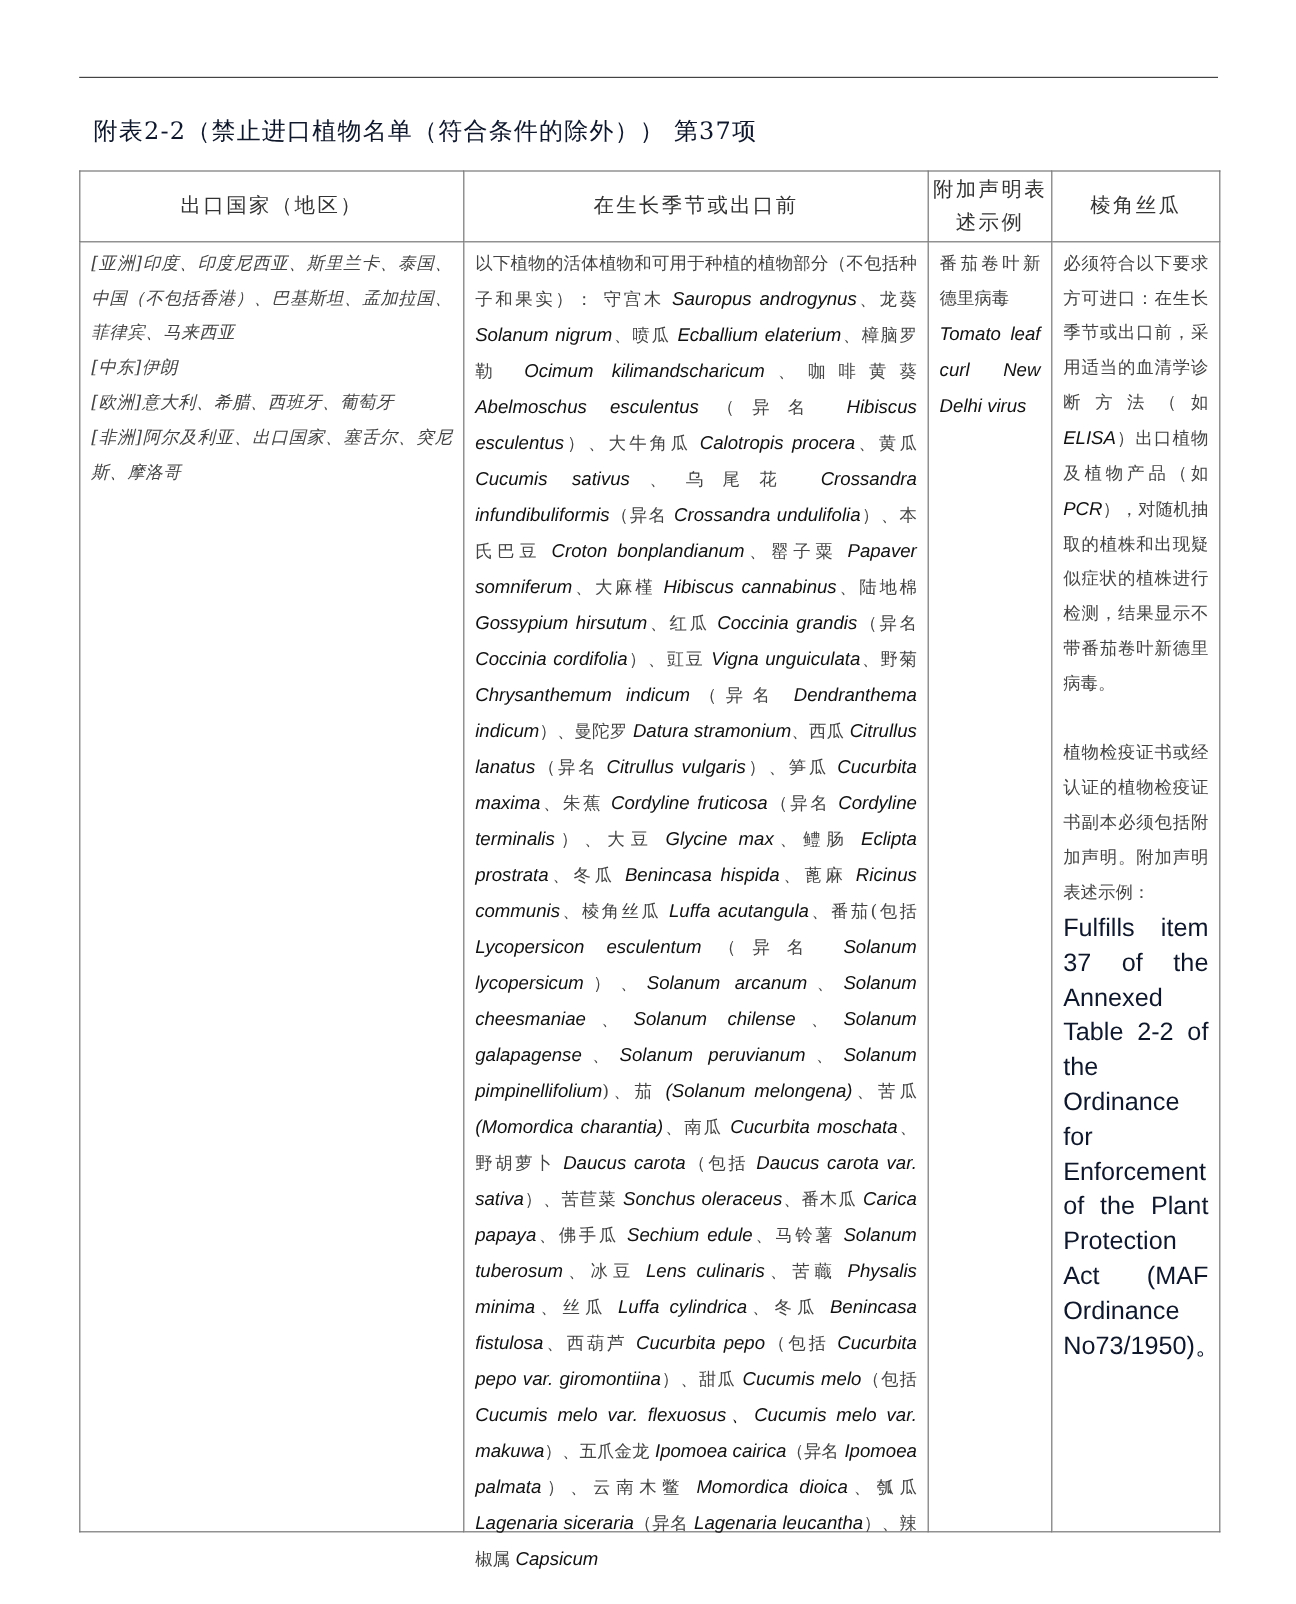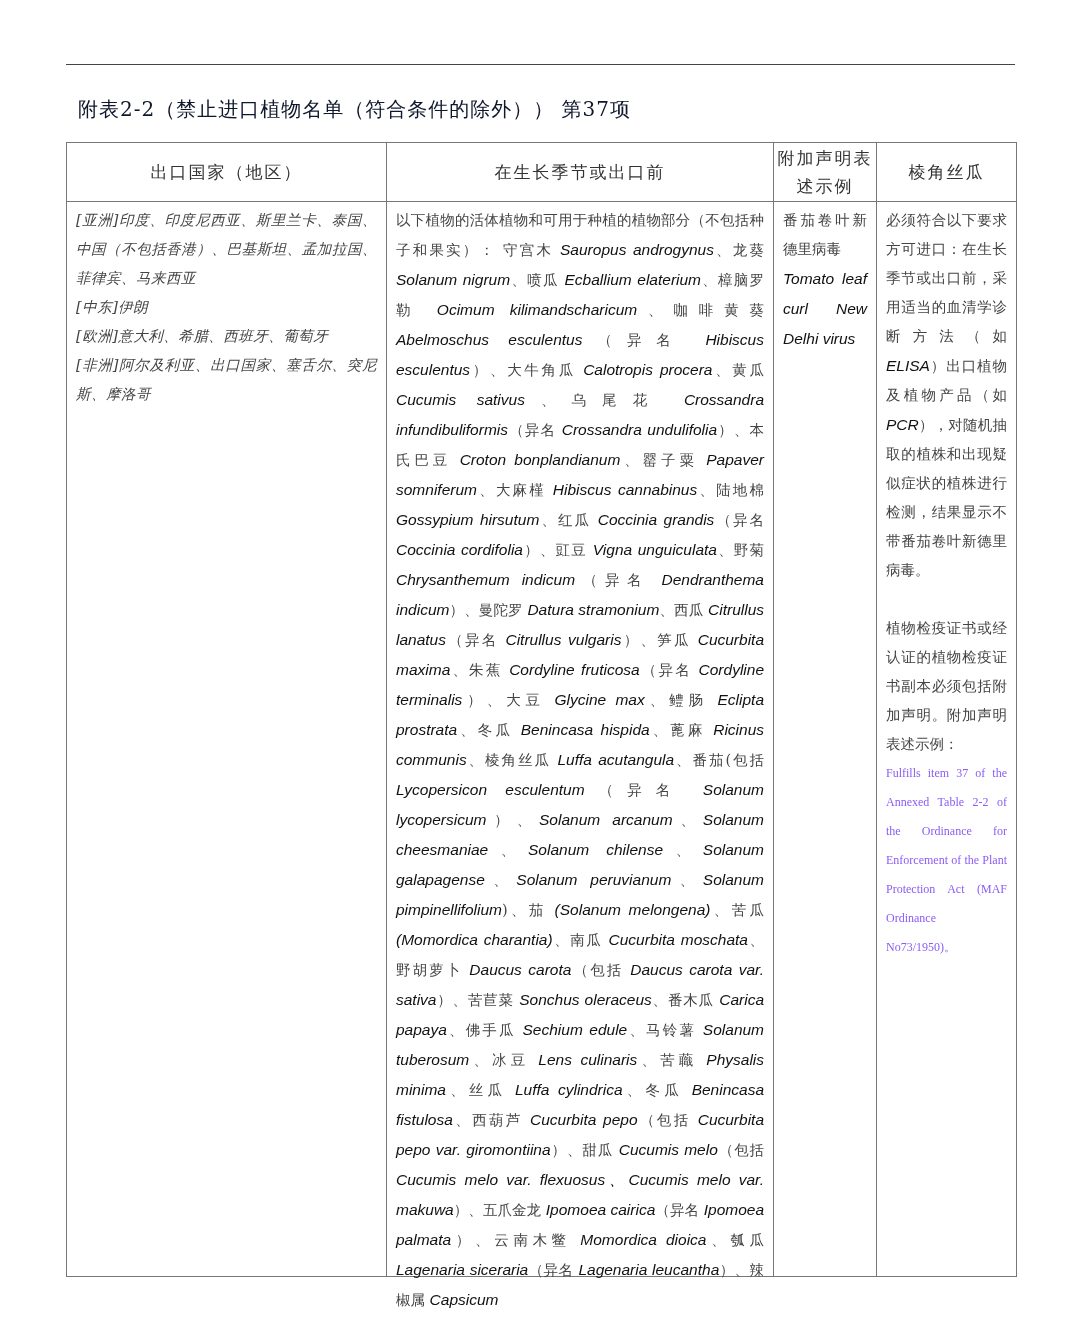--- a/index.html
+++ b/index.html
@@ -6,21 +6,21 @@
   body { width: 1080px; height: 1337px; position: relative; overflow: hidden; color: #222; }
   .top-rule { position: absolute; left: 66px; top: 64px; width: 949px; height: 0; border-top: 1px solid #444; }
   .title { position: absolute; left: 78px; top: 96px; font-family: "DejaVu Serif", serif; font-size: 20px; color: #0f172a; letter-spacing: 1px; white-space: nowrap; }
   table.main { position: absolute; left: 66px; top: 142px; width: 950px; border-collapse: collapse; table-layout: fixed; }
   table.main td, table.main th { border: 1px solid #777; vertical-align: top; padding: 0; }
   th { font-family: "DejaVu Serif", serif; font-weight: normal; font-size: 17px; color: #333; text-align: center; vertical-align: middle !important; height: 58px; letter-spacing: 2px; line-height: 28px; }
   .cell { font-family: "DejaVu Serif", serif; font-size: 14.5px; color: #444; line-height: 29px; padding: 4px 9px 6px 9px; text-align: justify; }
   .c1 { letter-spacing: 0.5px; font-style: italic; }
   .c2 { height: 1064px; }
   .c2 i, .c3 i, .c4 i { font-family: "Liberation Sans", sans-serif; font-style: italic; color: #111; font-size: 15.5px; }
-  .en { font-family: Liberation Serif, serif; color: #8b5cf6; font-size: 12px; }
+  .en { font-family: Liberation Sans, sans-serif; color: #0f172a; font-size: 21px; }
   .block { display: block; }
   .gap { display: block; height: 29px; }
 </style>
 </head>
 <body>
 
 <div class="top-rule"></div>
 
 <div class="title">附表2-2（禁止进口植物名单（符合条件的除外）） 第37项</div>
 

